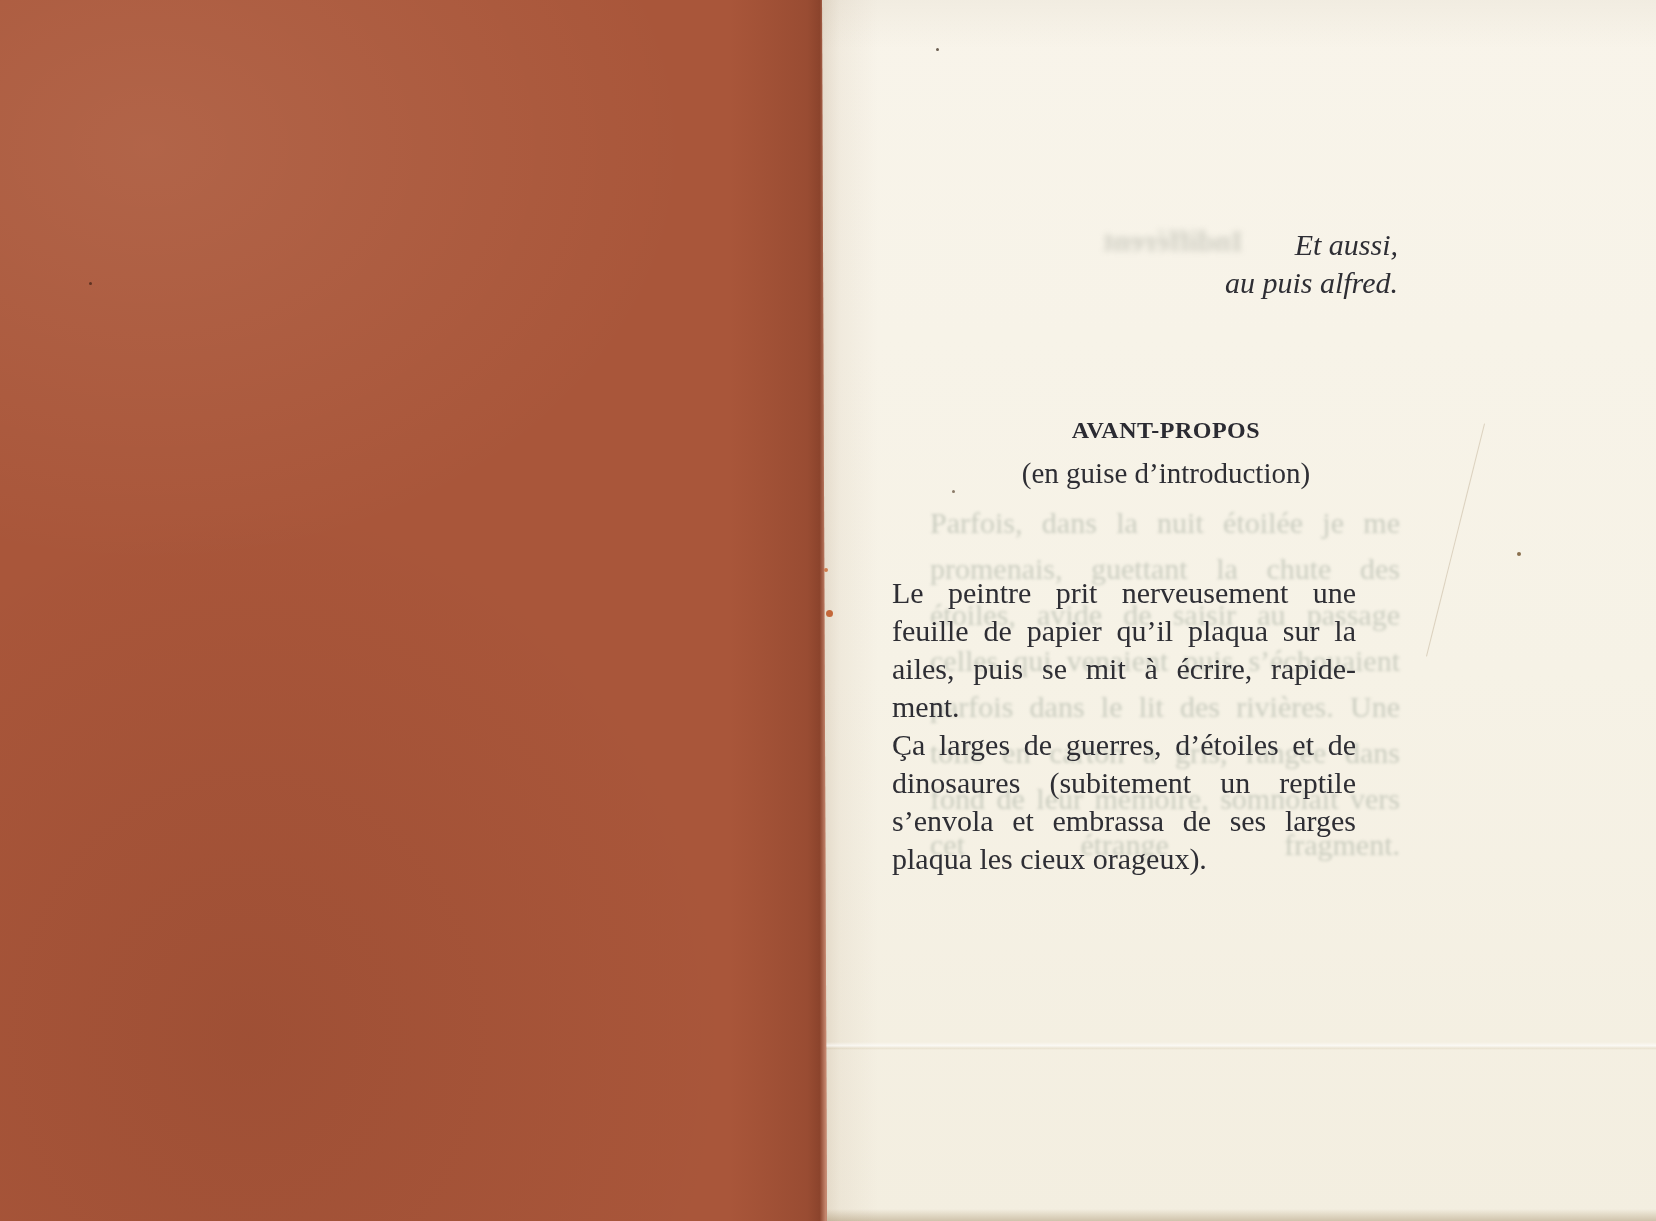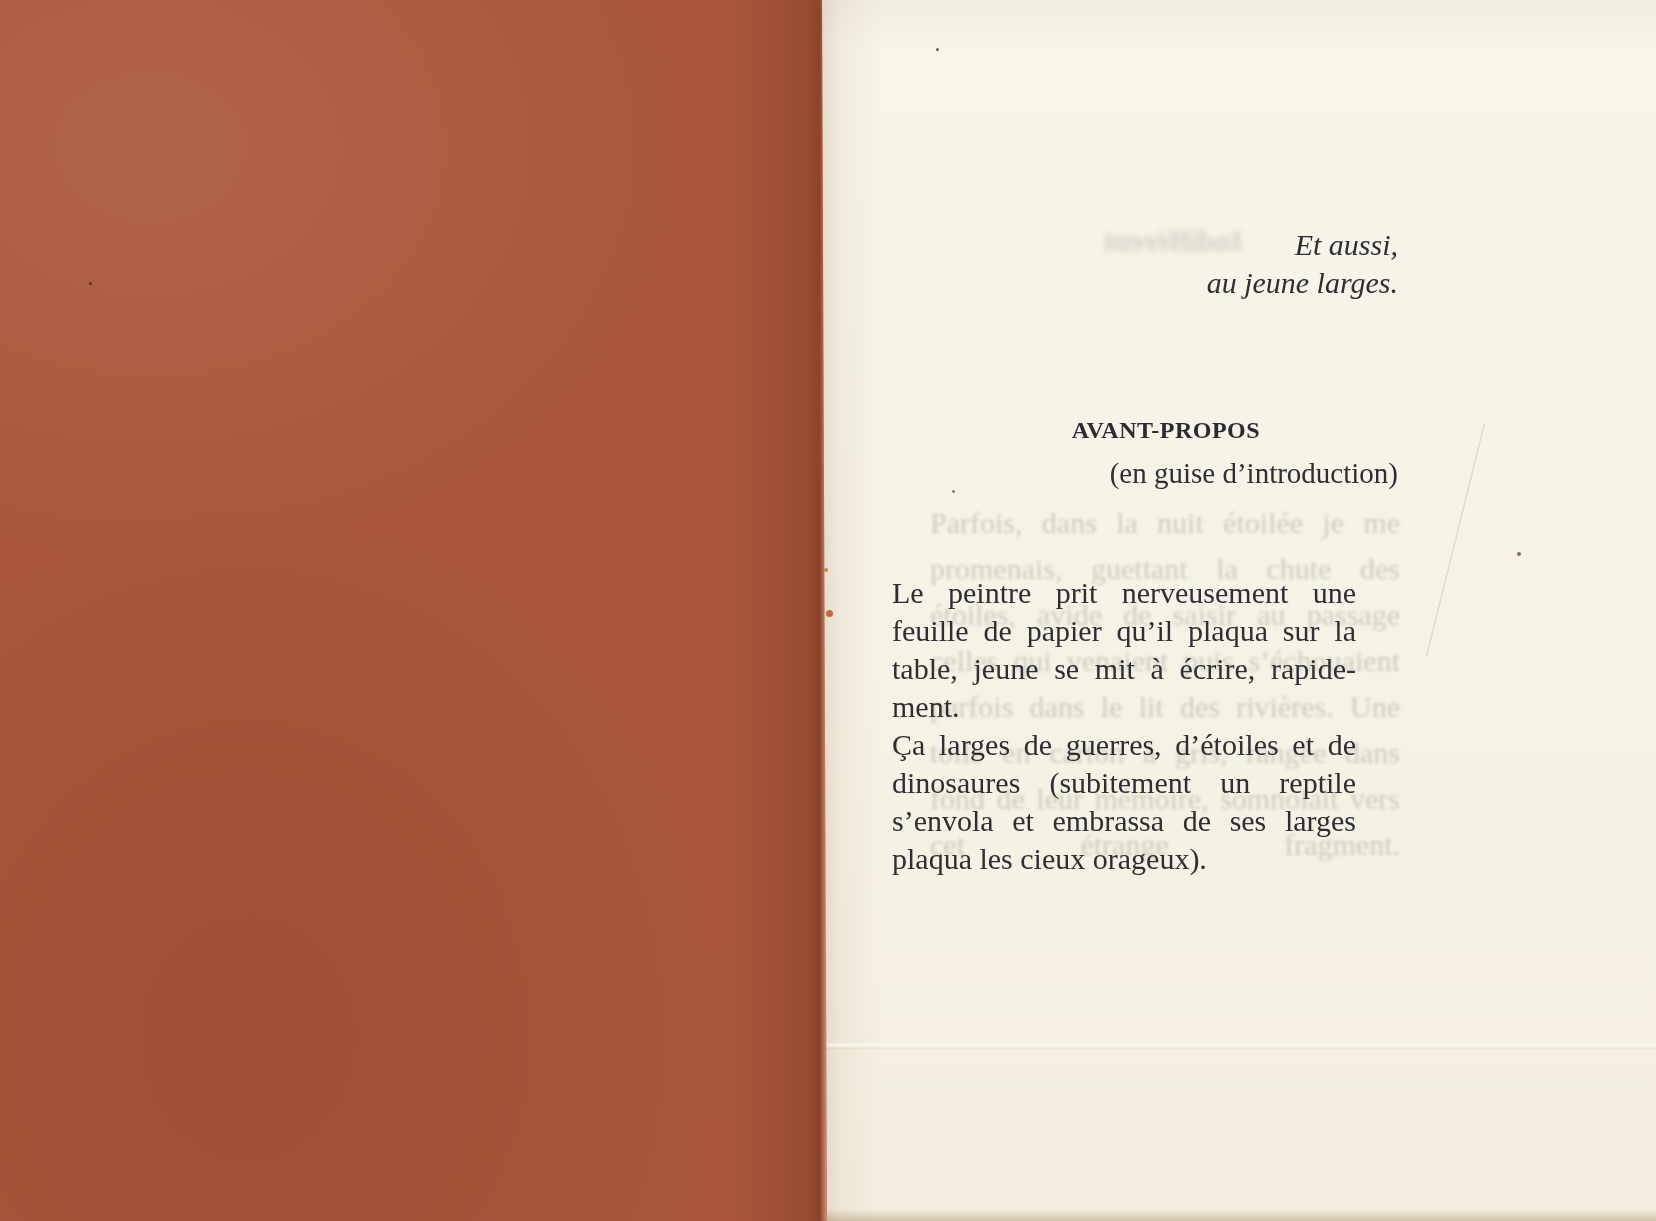--- a/index.html
+++ b/index.html
@@ -69,21 +69,21 @@
     text-align:right;
   }
   .heading{
     position:absolute;left:934px;top:412px;width:464px;margin:0;
     font-size:24px;line-height:36px;font-weight:bold;color:#2b2b32;
     text-align:center;letter-spacing:.5px;
   }
   .subtitle{
     position:absolute;left:934px;top:455px;width:464px;
     font-size:29px;line-height:36px;color:#2e2e34;
-    text-align:right;
+    text-align:center;
   }
   .body{
     position:absolute;left:892px;top:574px;width:464px;
     font-size:30px;line-height:38px;color:#2e2e34;
   }
   .body-line{text-align:justify;text-align-last:justify;}
   .body-line.no-justify{text-align:right;text-align-last:left;}
 
   
   .speck{position:absolute;border-radius:50%;}
@@ -110,32 +110,32 @@
       <div class="ghost-line">celles qui venaient puis s’échouaient</div>
       <div class="ghost-line">parfois dans le lit des rivières. Une</div>
       <div class="ghost-line">toile en carton à gris, rangée dans</div>
       <div class="ghost-line">fond de leur mémoire, somnolait vers</div>
       <div class="ghost-line">cet étrange fragment.</div>
     </div>
 
   <div class="dedication">
 
   <div class="dedication-line">Et aussi,</div>
-      <div class="dedication-line">au jeune larges.</div>
+      <div class="dedication-line">au puis alfred.</div>
     </div>
 
   <h1 class="heading">AVANT-PROPOS</h1>
 
   <div class="subtitle">(en guise d’introduction)</div>
 
   <div class="body">
 
   <div class="body-line">Le peintre prit nerveusement une</div>
       <div class="body-line">feuille de papier qu’il plaqua sur la</div>
-      <div class="body-line">table, jeune se mit à écrire, rapide-</div>
+      <div class="body-line">ailes, puis se mit à écrire, rapide-</div>
       <div class="body-line no-justify">ment.</div>
       <div class="body-line">Ça larges de guerres, d’étoiles et de</div>
       <div class="body-line">dinosaures (subitement un reptile</div>
       <div class="body-line">s’envola et embrassa de ses larges</div>
       <div class="body-line no-justify">plaqua les cieux orageux).</div>
     </div>
 
   <div class="page-left"></div>
 
   <div>

